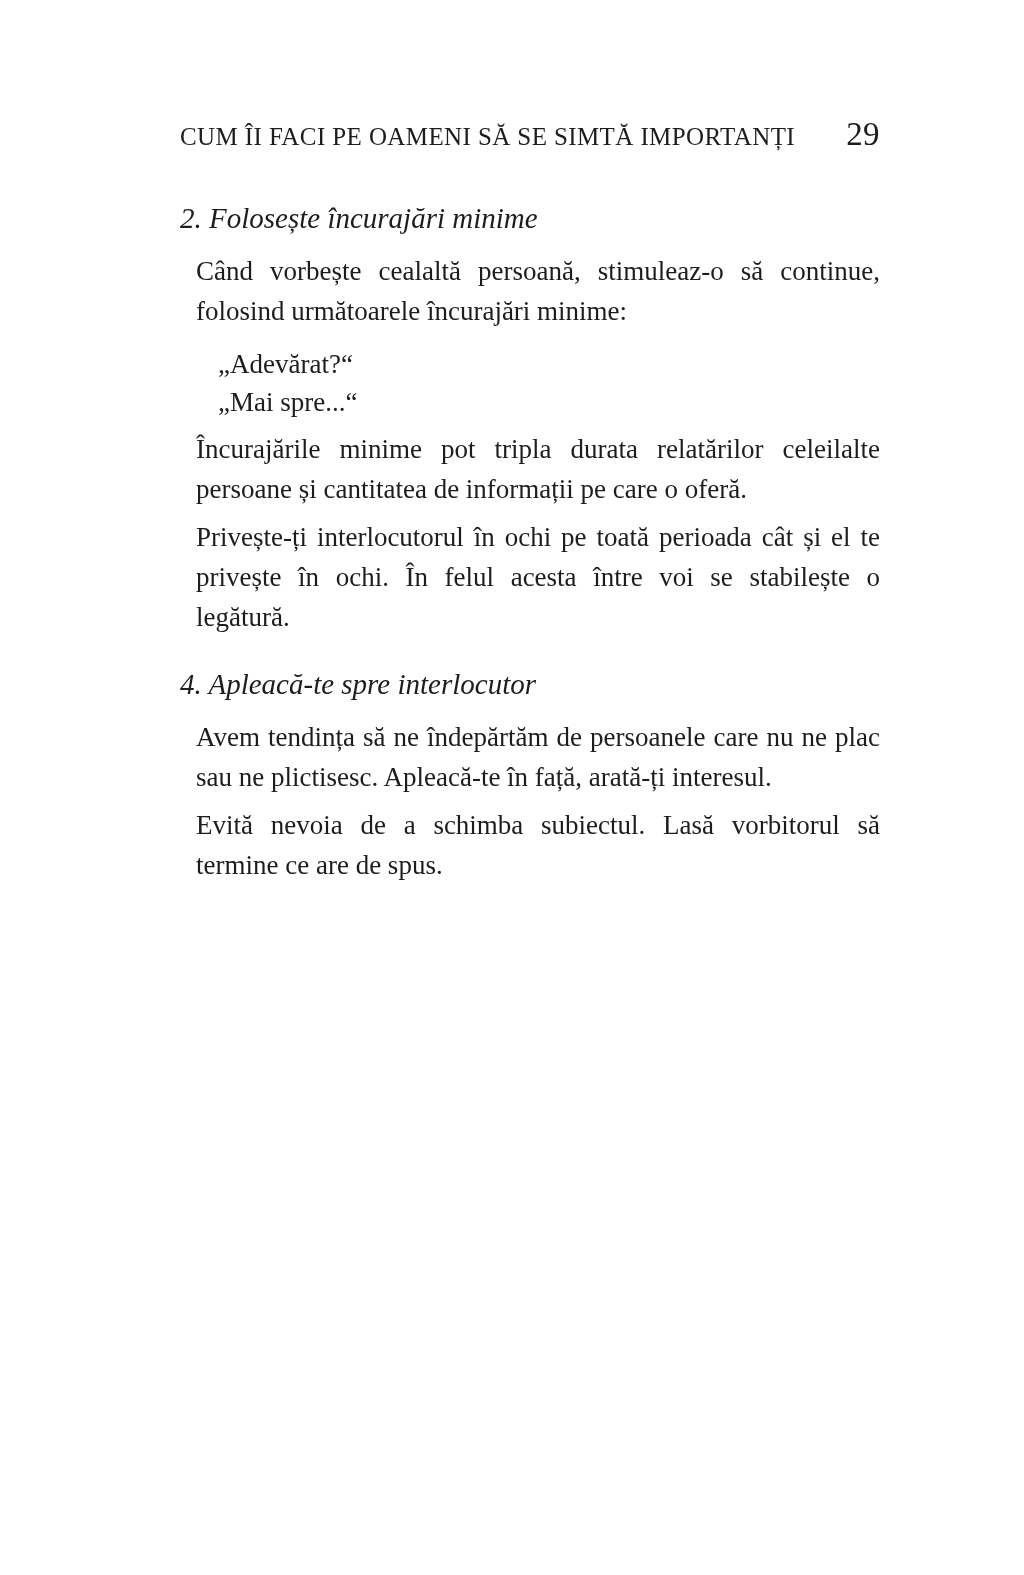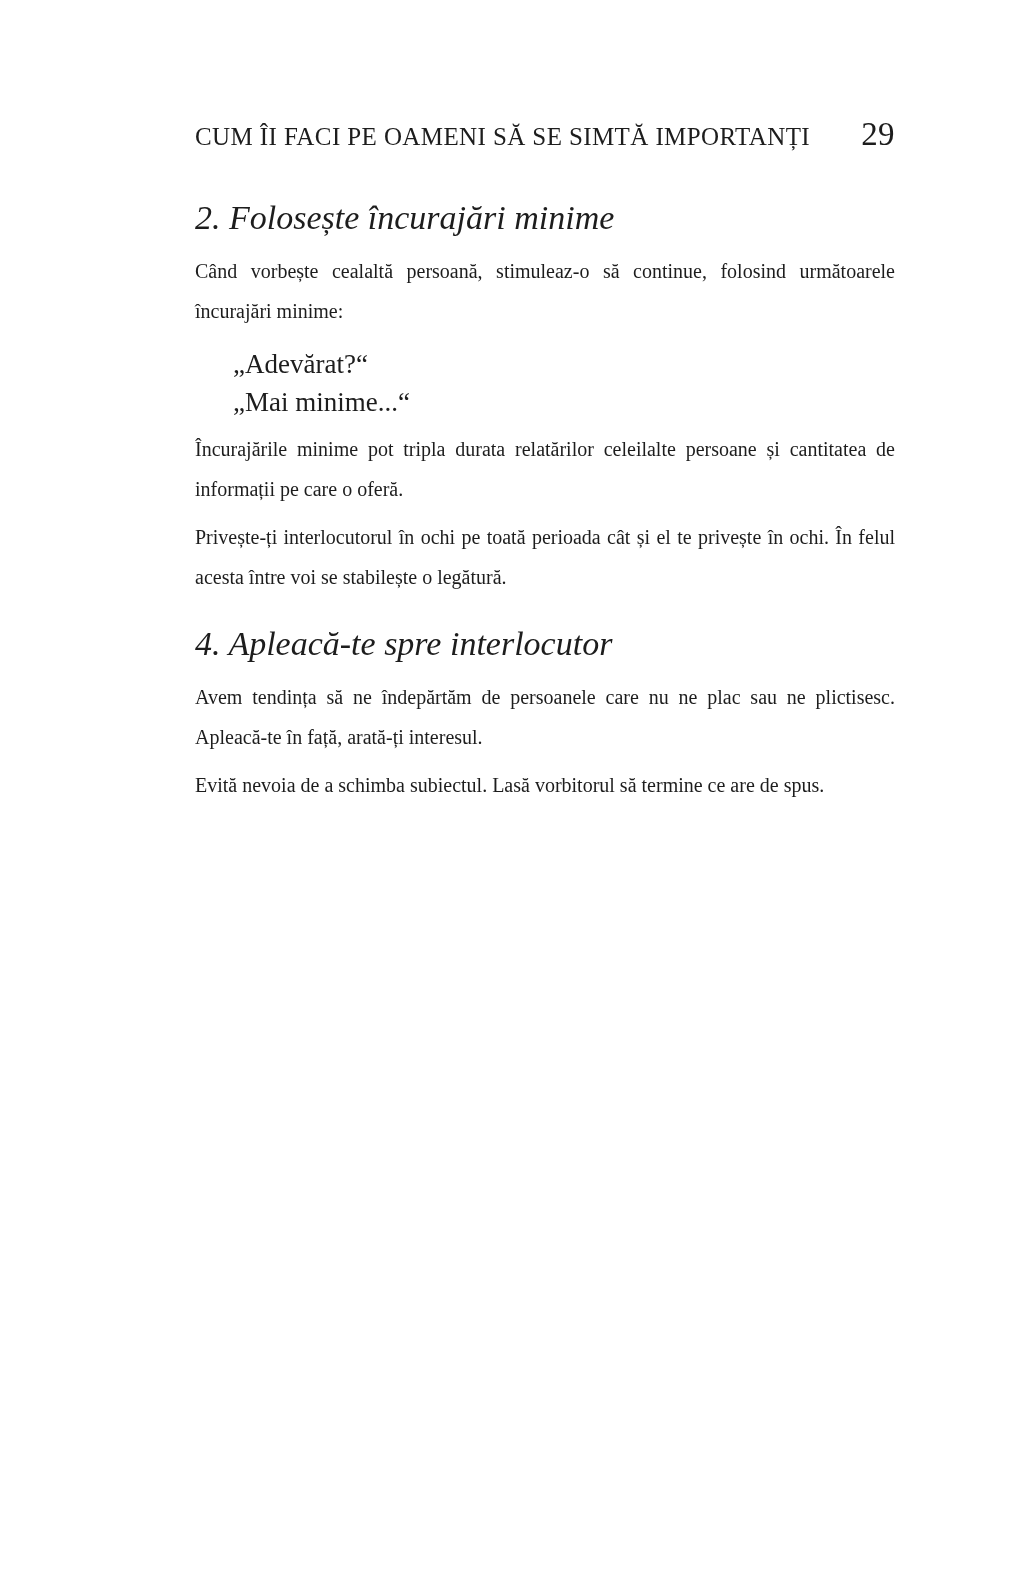--- a/index.html
+++ b/index.html
@@ -11,21 +11,21 @@
     position: relative;
     width: 1024px;
     height: 1575px;
     background: #ffffff;
     font-family: "Liberation Serif", "DejaVu Serif", serif;
     color: #1d1d1d;
     overflow: hidden;
   }
   .content {
     position: absolute;
-    left: 195px;
+    left: 180px;
     top: 118px;
     width: 700px;
   }
   .page-header {
     display: flex;
     justify-content: space-between;
     align-items: baseline;
     font-size: 25px;
     line-height: 32px;
     letter-spacing: 0.4px;
@@ -33,32 +33,32 @@
   }
   .chapter-title {
     font-variant: normal;
   }
   .page-number {
     font-size: 33px;
   }
   .section-heading {
     font-style: italic;
     font-weight: normal;
-    font-size: 34px;
+    font-size: 29px;
     line-height: 36px;
     margin: 29px 0 15px 0;
   }
   .section-heading.first {
     margin-top: 47px;
   }
   .body-para {
-    font-size: 20px;
+    font-size: 27px;
     line-height: 40px;
     text-align: justify;
-    margin: 0 0 8px 0;
+    margin: 0 0 8px 16px;
   }
   .quote-list {
     margin: 14px 0 8px 0;
     padding-left: 38px;
   }
   .quote-item {
     font-size: 27px;
     line-height: 38px;
   }
 </style>
@@ -71,21 +71,21 @@
     <header class="page-header">
       <span class="chapter-title">CUM ÎI FACI PE OAMENI SĂ SE SIMTĂ IMPORTANȚI</span>
       <span class="page-number">29</span>
     </header>
 
     <h2 class="section-heading first">2. Folosește încurajări minime</h2>
     <p class="body-para">Când vorbește cealaltă persoană, stimuleaz-o să continue, folosind următoarele încurajări minime:</p>
 
     <div class="quote-list">
       <div class="quote-item">„Adevărat?“</div>
-      <div class="quote-item">„Mai minime...“</div>
+      <div class="quote-item">„Mai spre...“</div>
     </div>
 
     <p class="body-para">Încurajările minime pot tripla durata relatărilor celeilalte persoane și cantitatea de informații pe care o oferă.</p>
 
     <p class="body-para">Privește-ți interlocutorul în ochi pe toată perioada cât și el te privește în ochi. În felul acesta între voi se stabilește o legătură.</p>
 
     <h2 class="section-heading">4. Apleacă-te spre interlocutor</h2>
     <p class="body-para">Avem tendința să ne îndepărtăm de persoanele care nu ne plac sau ne plictisesc. Apleacă-te în față, arată-ți interesul.</p>
 
     <p class="body-para">Evită nevoia de a schimba subiectul. Lasă vorbitorul să termine ce are de spus.</p>

